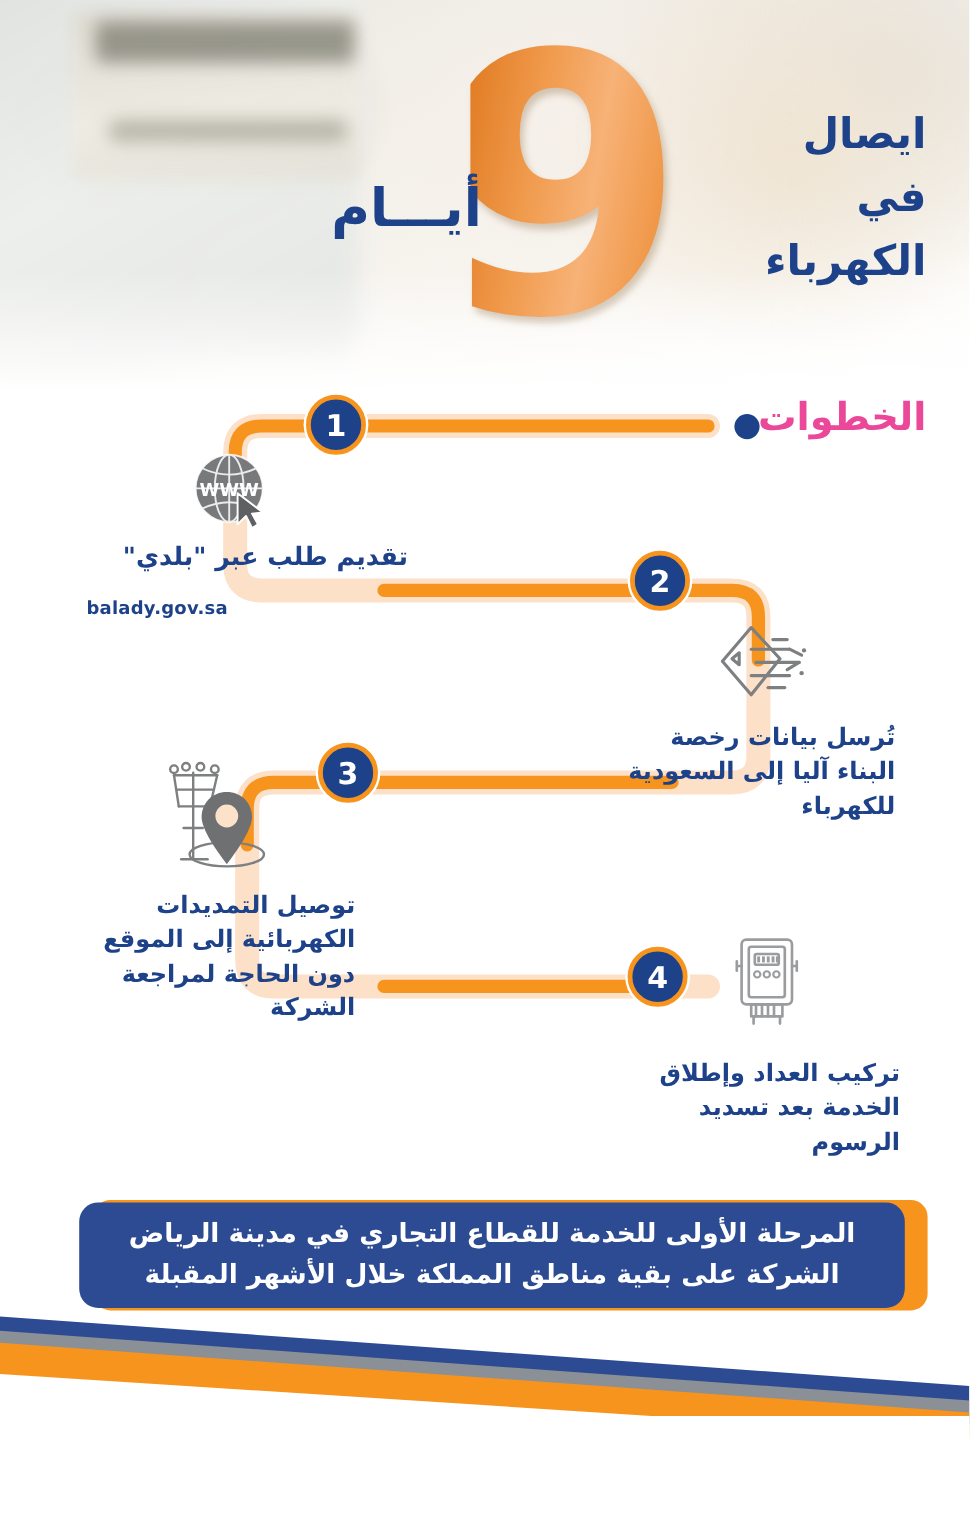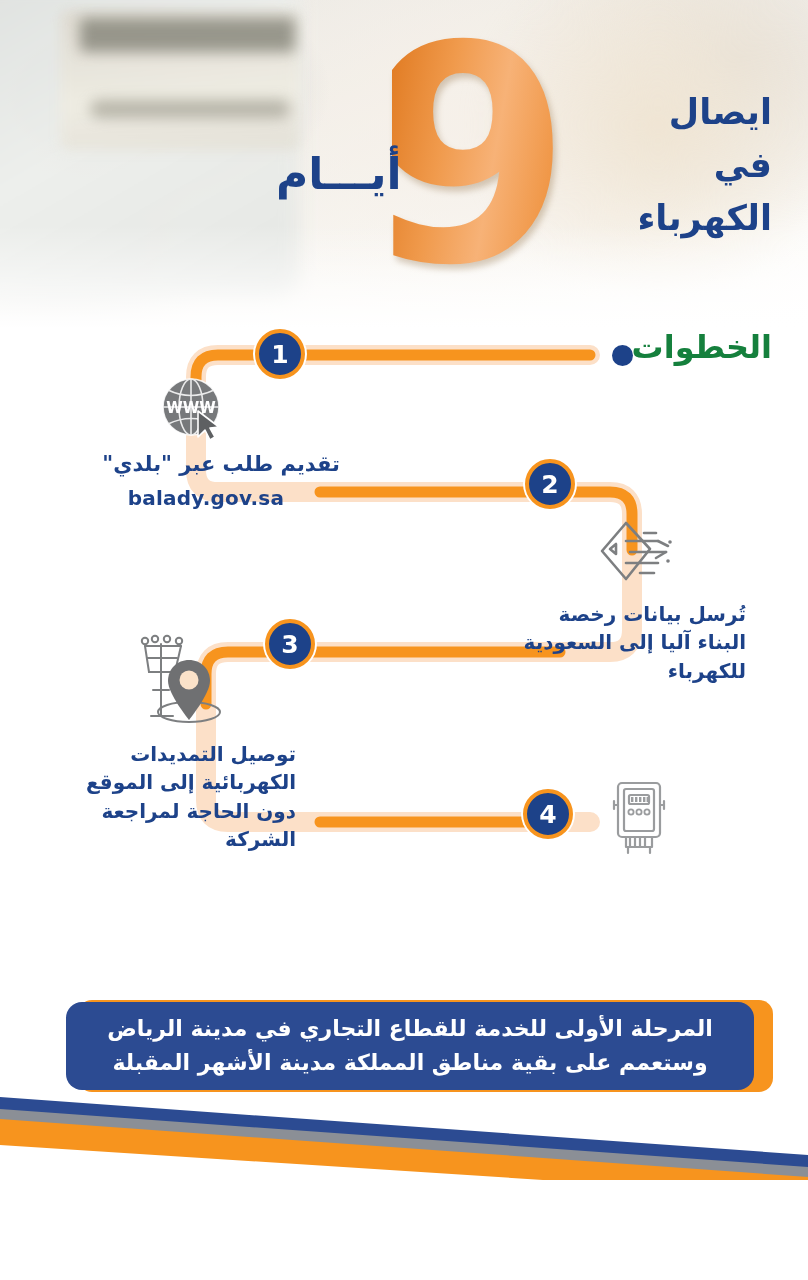--- a/index.html
+++ b/index.html
@@ -116,21 +116,21 @@
     color: #1d4289;
     font-size: 44px;
     font-weight: 700;
     letter-spacing: 1px;
   }
 
   
   .steps-heading {
     position: absolute;
     right: 36px; top: 328px;
-    color: #15803d;
+    color: #ec4899;
     font-size: 32px;
     font-weight: 700;
     letter-spacing: .5px;
   }
   .steps-dot {
     position: absolute;
     right: 175px; top: 345px;
     width: 21px; height: 21px;
     border-radius: 50%;
     background: #1d4289;
@@ -174,21 +174,21 @@
 
   
   .step-text {
     position: absolute;
     color: #1d4289;
     font-weight: 700;
     line-height: 1.42;
     letter-spacing: .2px;
   }
   #text-1 { right: 468px; top: 450px; width: 268px; text-align: right; font-size: 21px; }
-  #text-1 .url { display: block; font-size: 20px; direction: ltr; text-align: center; margin-top: 4px; }
+  #text-1 .url { display: block; font-size: 15px; direction: ltr; text-align: left; margin-top: 17px; }
   #text-2 { right: 62px; top: 600px; width: 240px; text-align: right; font-size: 20px; }
   #text-3 { right: 512px; top: 740px; width: 240px; text-align: right; font-size: 20px; }
   #text-4 { right: 58px; top: 880px; width: 220px; text-align: right; font-size: 20px; }
 
   
   .banner-orange {
     position: absolute;
     left: 78px; top: 1000px;
     width: 695px; height: 92px;
     background: #F7941E;
@@ -348,25 +348,26 @@
       <circle cx="39" cy="33" r="2.6"></circle>
     </g>
   </svg>
 
   <div class="step-text" id="text-1">
     <span>تقديم طلب عبر "بلدي"</span>
     <span class="url">balady.gov.sa</span>
   </div>
   <div class="step-text" id="text-3">توصيل التمديدات الكهربائية إلى الموقع دون الحاجة لمراجعة الشركة</div>
   <div class="step-text" id="text-2">تُرسل بيانات رخصة البناء آليا إلى السعودية للكهرباء</div>
+  <div class="step-text" id="text-4">تركيب العداد وإطلاق الخدمة بعد تسديد الرسوم</div>
 
   <div class="banner-orange"></div>
   <div class="banner">
     <div>المرحلة الأولى للخدمة للقطاع التجاري في مدينة الرياض</div>
-    <div>وستعمم على بقية مناطق المملكة مدينة الأشهر المقبلة</div>
+    <div>الشركة على بقية مناطق المملكة خلال الأشهر المقبلة</div>
   </div>
 
   <svg class="stripes" viewBox="0 0 808 105" preserveAspectRatio="none">
     <polygon points="0,2 808,60 808,86 0,28" fill="#2c4b92"></polygon>
     <polygon points="0,14 808,72 808,92 0,40" fill="#8b8f96"></polygon>
     <polygon points="0,24 808,82 808,102 0,50" fill="#F7941E"></polygon>
   </svg>
 
   <div class="footer">
     

